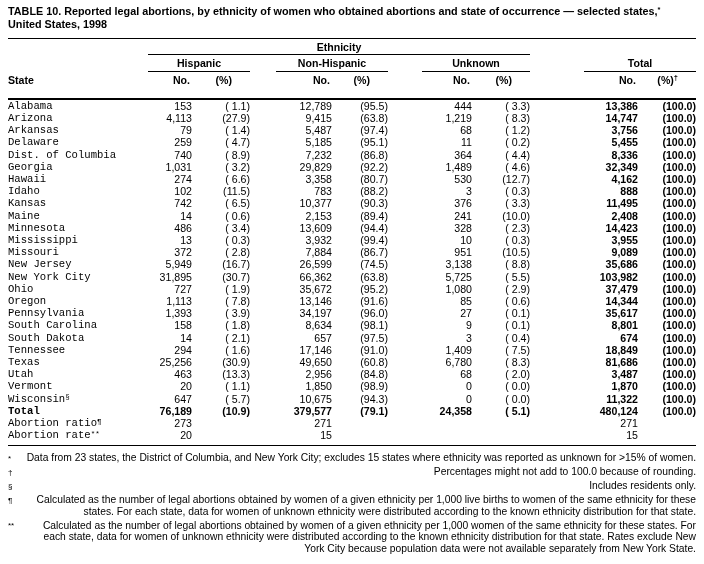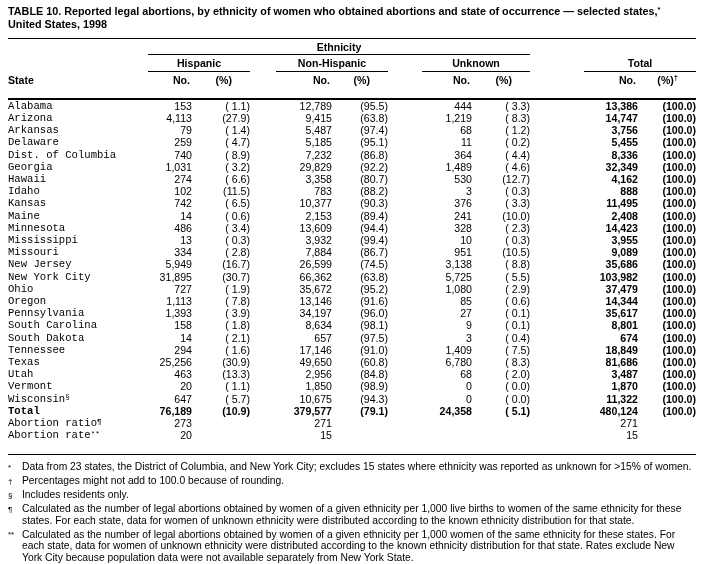--- a/index.html
+++ b/index.html
@@ -40,27 +40,27 @@
   th.state-h { text-align: left; vertical-align: bottom; }
   th.no-h  { text-align: right; padding-right: 2px; }
   th.pct-h { text-align: right; padding-right: 18px; }
 
   
   tbody td { height: 12.2px; white-space: nowrap; }
   td.state { text-align: left; font-family: Liberation Mono, monospace; }
   td.num { text-align: right; }
   td.tbold { font-weight: 700; }
   tr.bold-row td { font-weight: 700; }
-  tbody tr.last-row td { border-bottom: 1.6px solid #000; padding-bottom: 13px; }
+  tbody tr.last-row td { border-bottom: 1.6px solid #000; padding-bottom: 4px; }
 
   
   .footnotes { margin-top: 6px; }
   .fn { display: flex; font-size: 10.3px; line-height: 11.9px; margin-top: 1.5px; }
   .fn-marker { flex: 0 0 14px; font-size: 8px; padding-top: 0.5px; text-align: left; }
-  .fn-text { flex: 1 1 auto; }
+  .fn-text { flex: 1 1 auto; text-align: right; }
 </style>
 </head>
 <body>
 
 <div class="title-block">
   <div class="title-line"><span>TABLE 10. Reported legal abortions, by ethnicity of women who obtained abortions and state of occurrence — selected states,</span><span class="sup">*</span></div>
   <div class="title-line">United States, 1998</div>
 </div>
 <div class="title-rule"></div>
 
@@ -237,21 +237,21 @@
         <td class="num">( 0.3)</td>
         <td class="num">3,932</td>
         <td class="num">(99.4)</td>
         <td class="num">10</td>
         <td class="num">( 0.3)</td>
         <td class="num tbold">3,955</td>
         <td class="num tbold">(100.0)</td>
       </tr>
       <tr>
         <td class="state"><span>Missouri</span><span class="sup"></span></td>
-        <td class="num">334</td>
+        <td class="num">372</td>
         <td class="num">( 2.8)</td>
         <td class="num">7,884</td>
         <td class="num">(86.7)</td>
         <td class="num">951</td>
         <td class="num">(10.5)</td>
         <td class="num tbold">9,089</td>
         <td class="num tbold">(100.0)</td>
       </tr>
       <tr>
         <td class="state"><span>New Jersey</span><span class="sup"></span></td>

